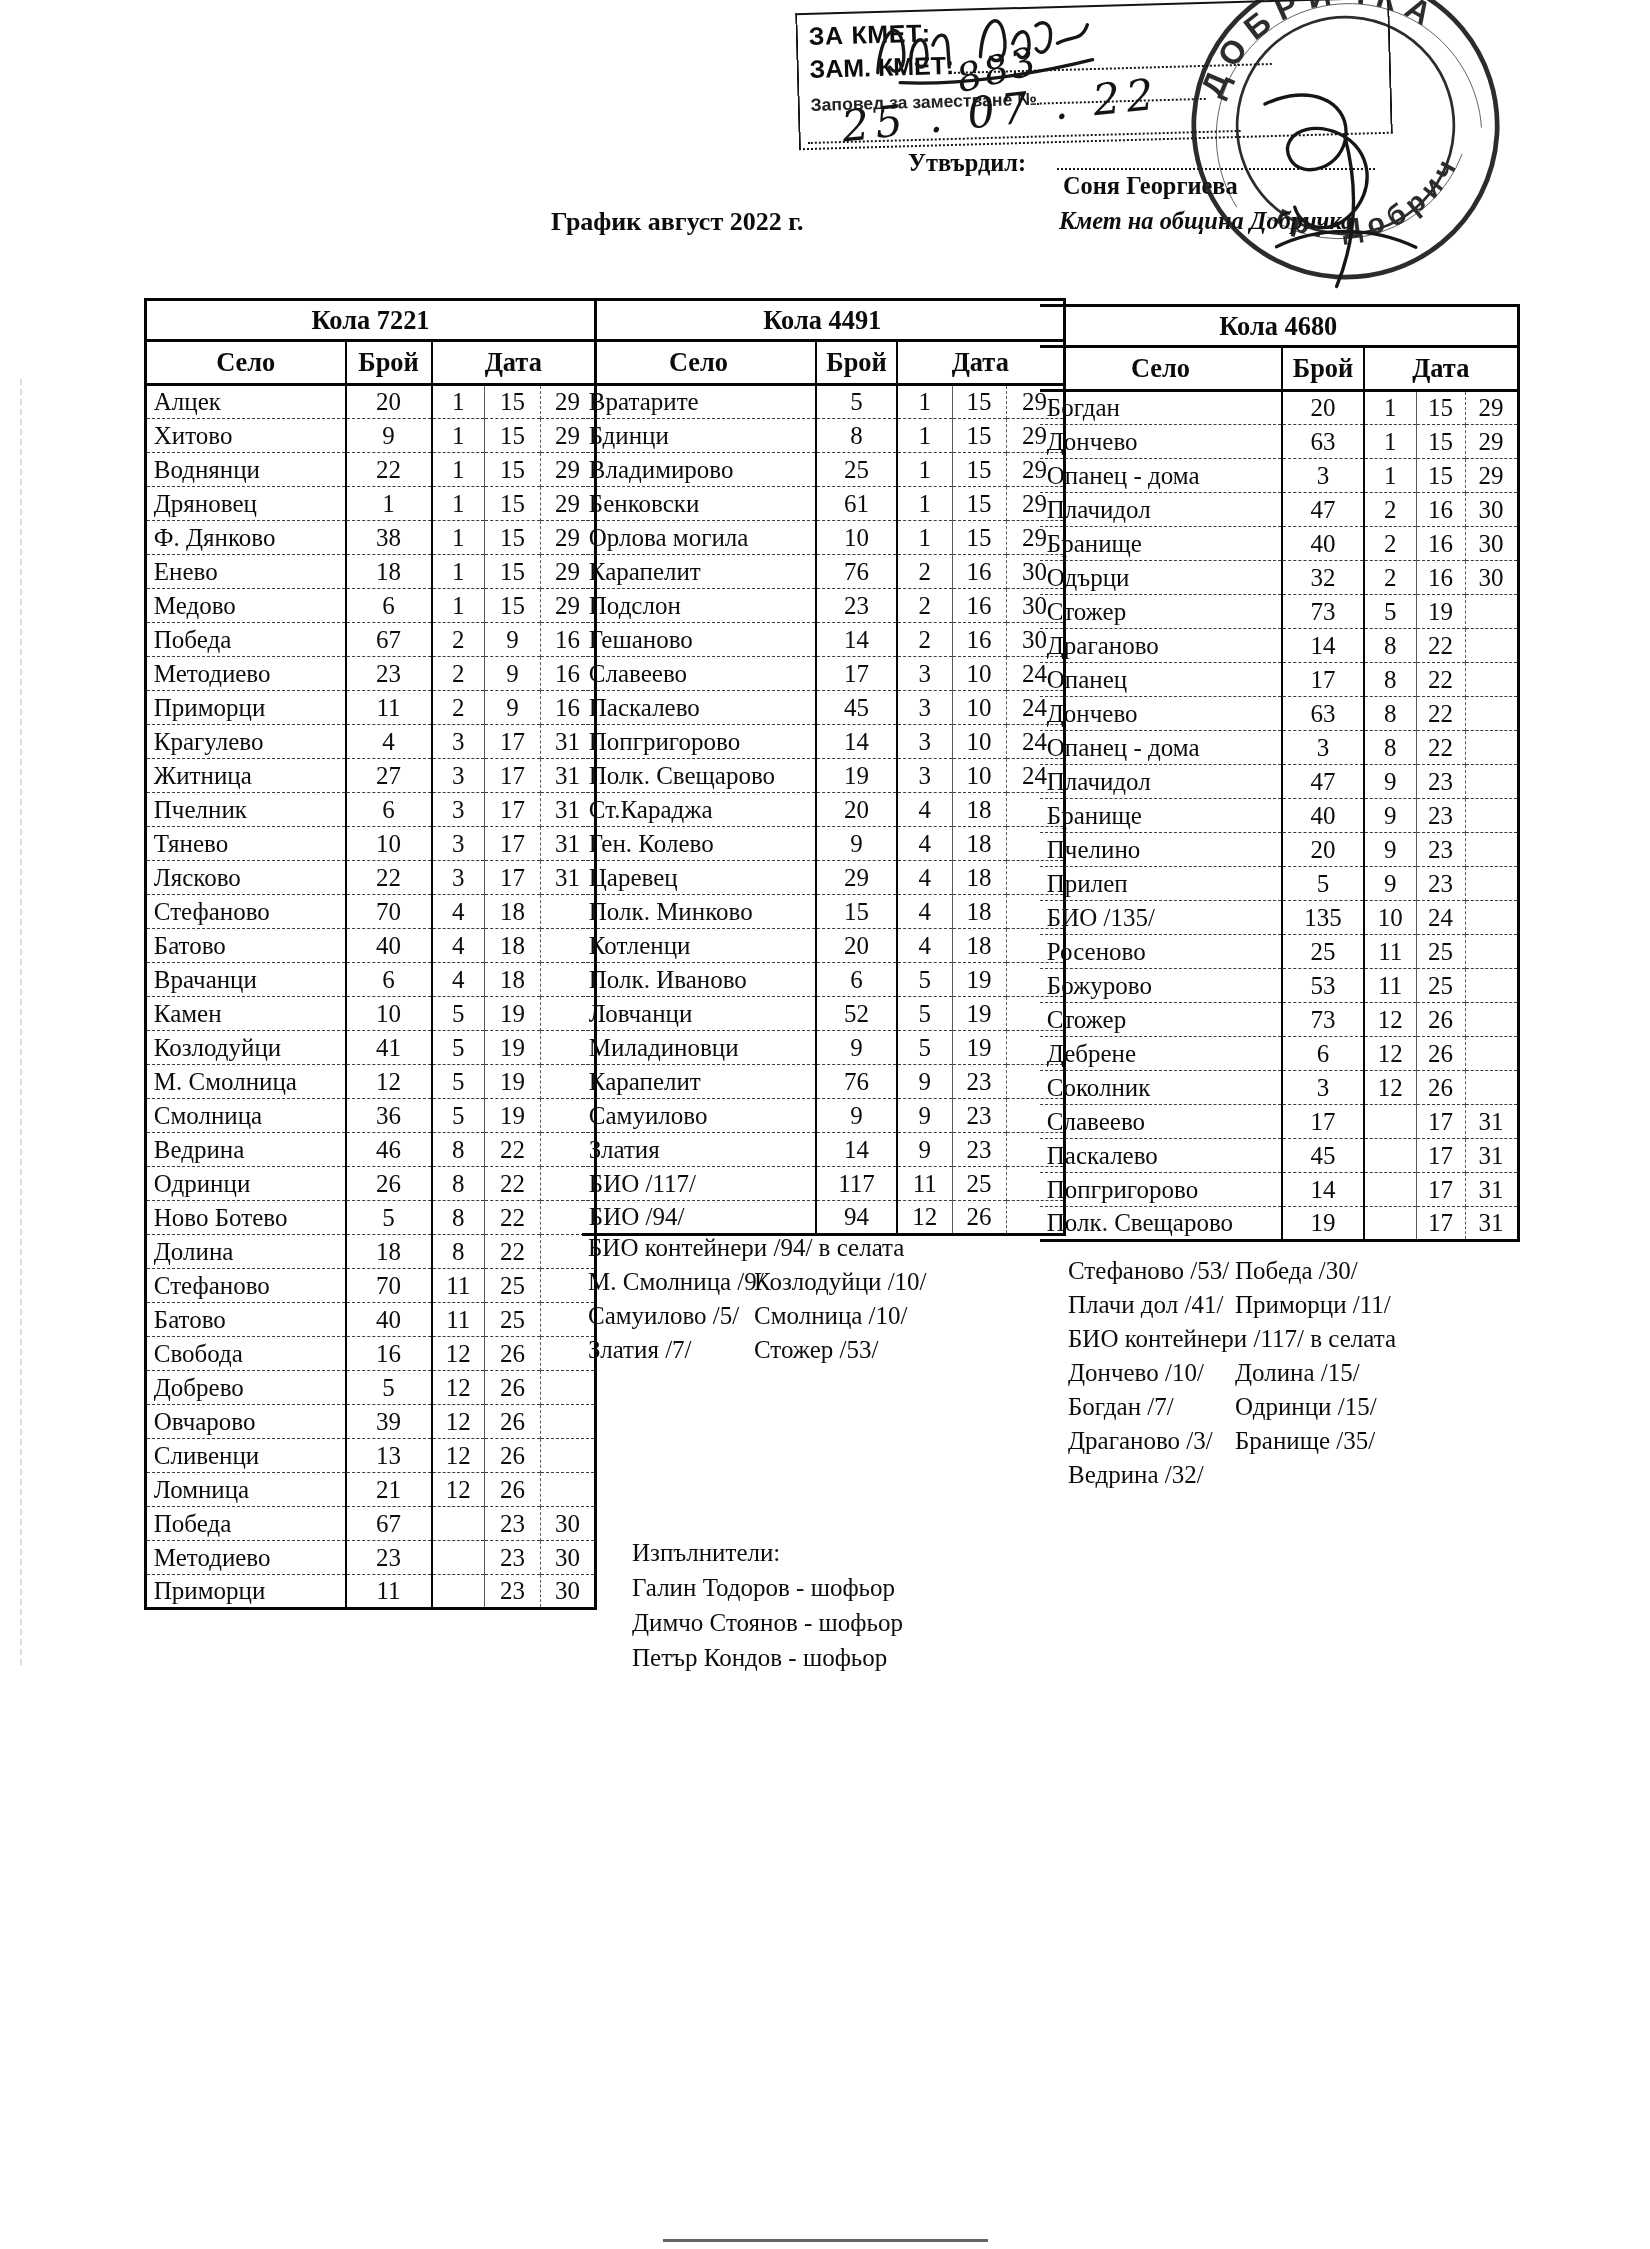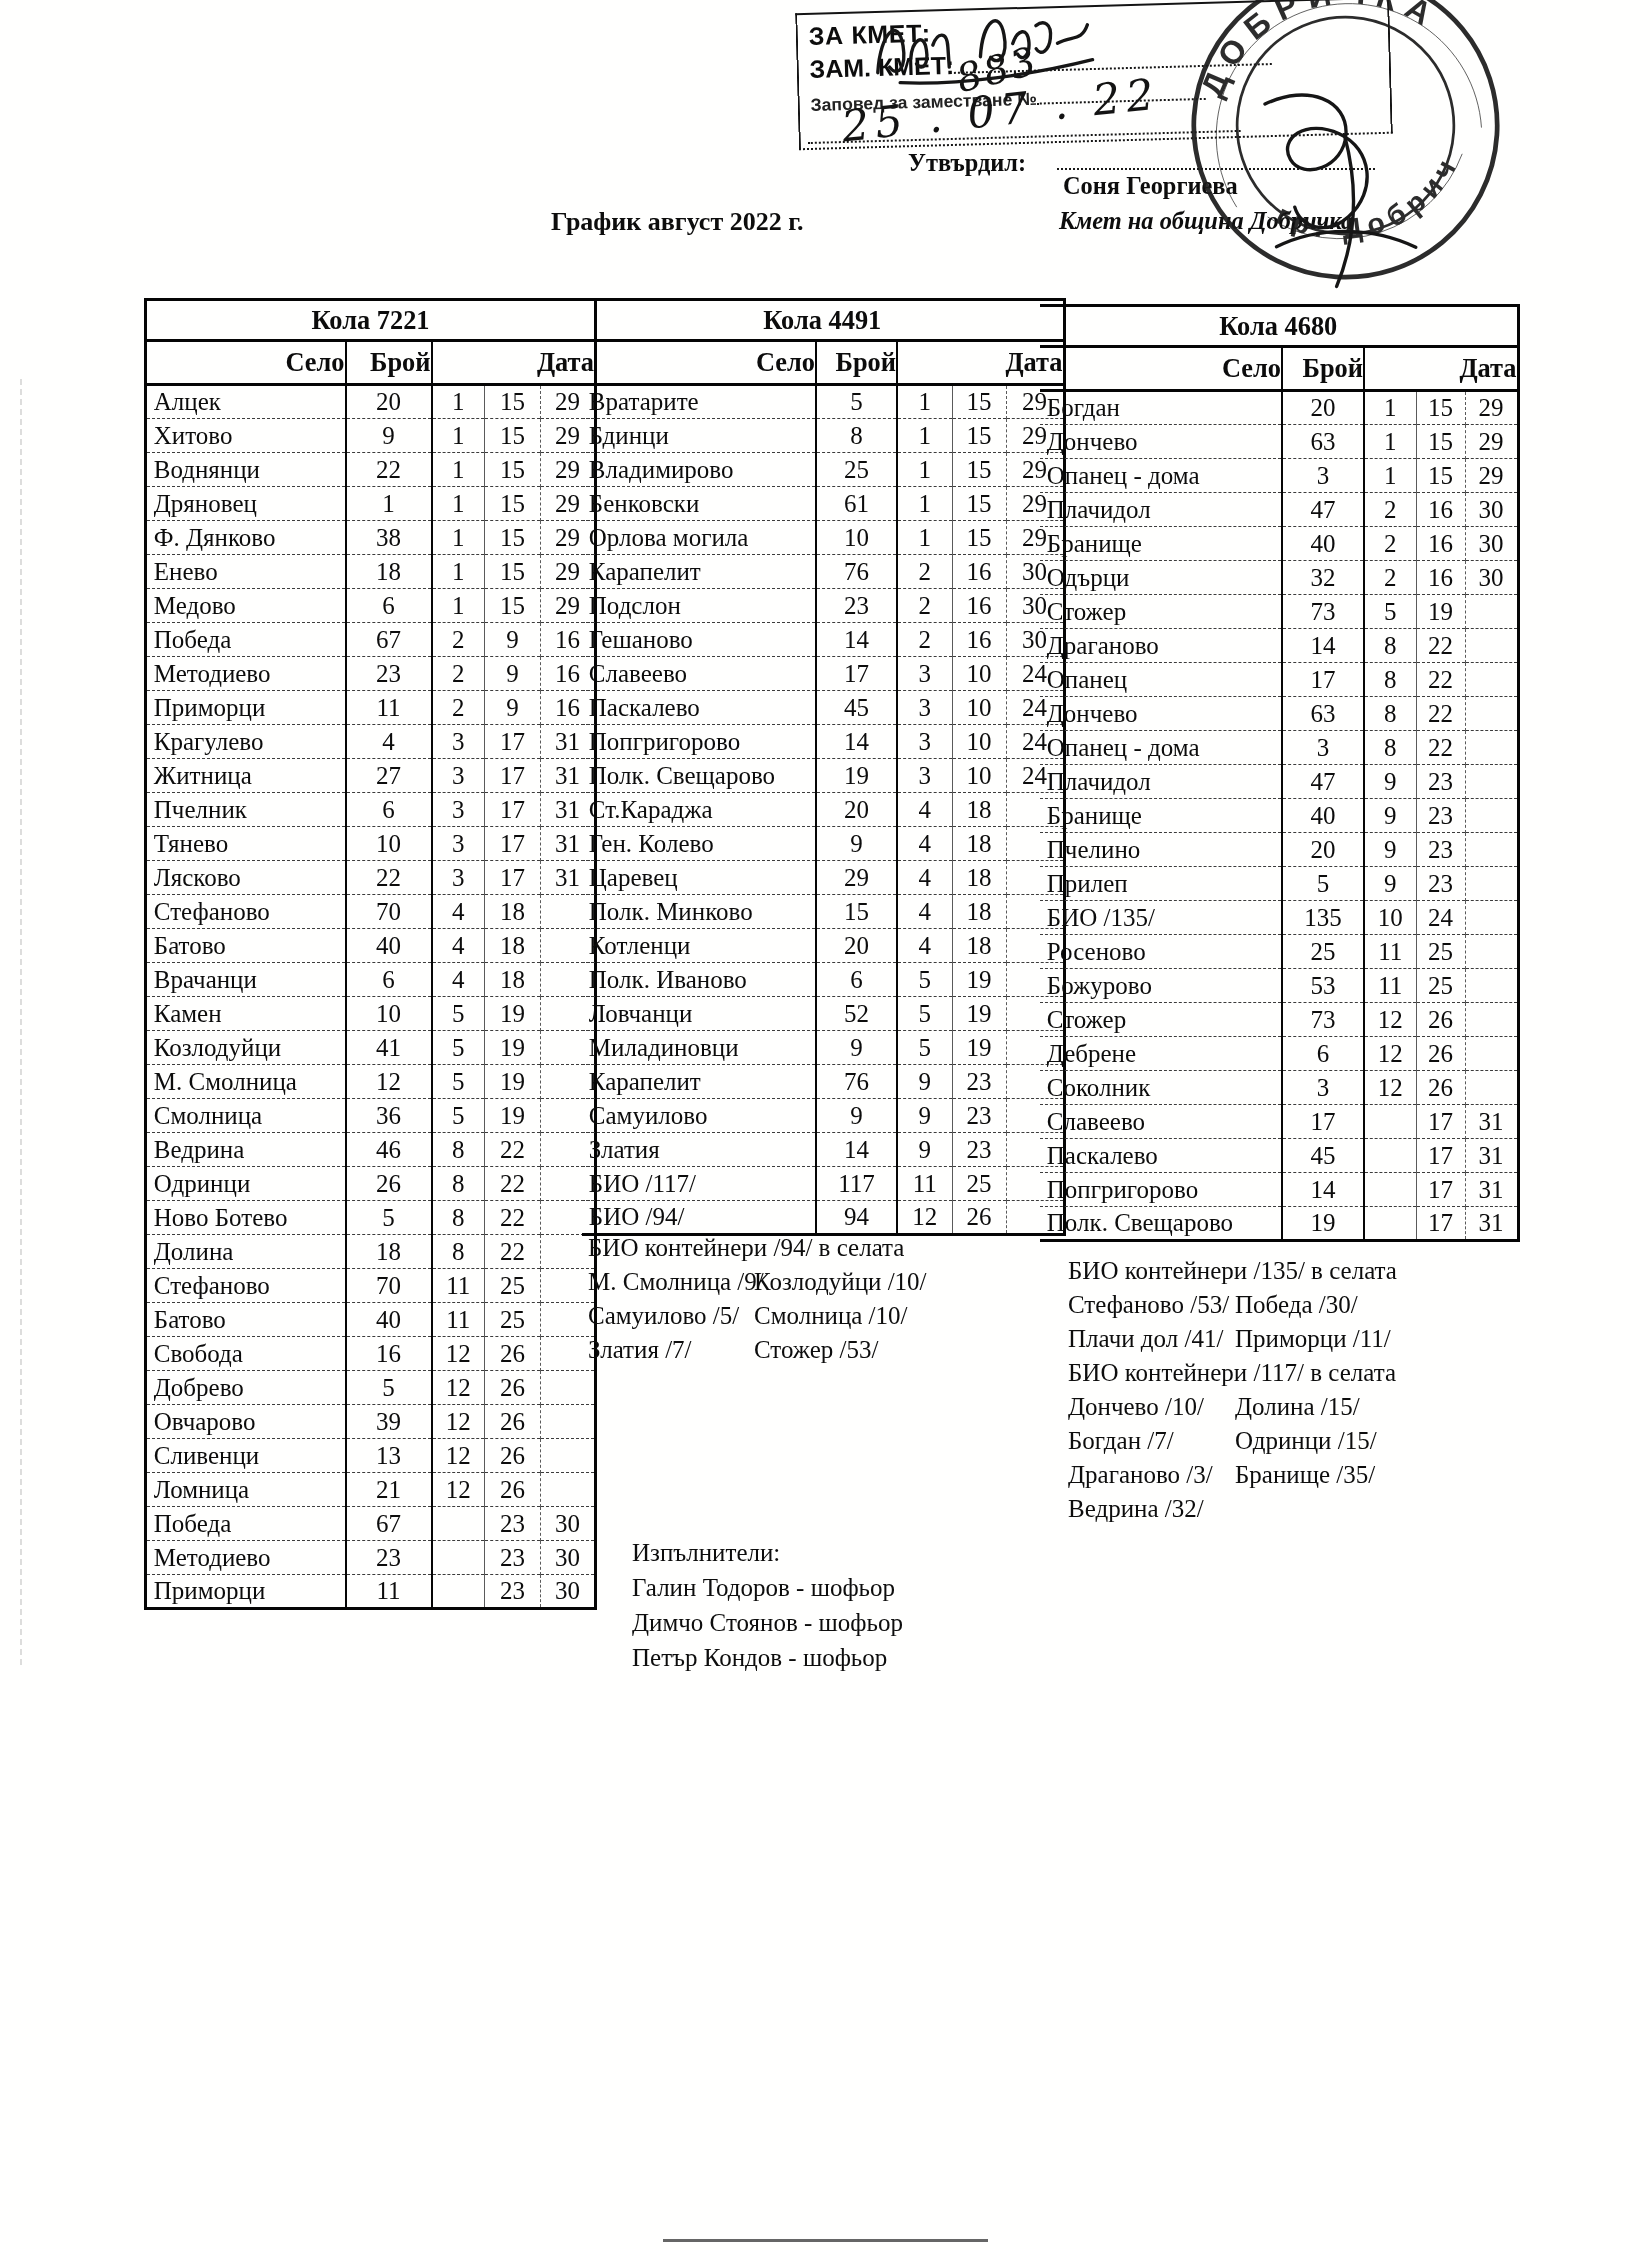--- a/index.html
+++ b/index.html
@@ -34,21 +34,21 @@
   .section-slot{position:absolute;top:298px;}
   #section-0{left:144px;width:435px;}
   #section-1{left:582px;width:482px;}
   #section-2{left:1040px;width:399px;margin-top:6px;}
   .sec-table{border-collapse:collapse;table-layout:fixed;width:100%;
              font-family:"Liberation Serif","DejaVu Serif",serif;font-size:25px;color:#0c0c0c;}
   #section-1 .sec-table,#section-2 .sec-table{border-left:none;}
   .sec-table{border:3.4px solid #050505;}
   .sec-table th,.sec-table td{padding:0;overflow:hidden;white-space:nowrap;}
   .kola-row th{height:38px;border-bottom:3.4px solid #050505;font-size:26.4px;font-weight:bold;text-align:center;}
-  .head-row th{height:41px;border-bottom:3.4px solid #050505;font-size:26.4px;font-weight:bold;text-align:right;}
+  .head-row th{height:41px;border-bottom:3.4px solid #050505;font-size:26.4px;font-weight:bold;text-align:center;}
   .head-row .h-village,.head-row .h-count{border-right:2.7px solid #050505;}
   #section-0 tbody tr{height:34px;}
   #section-1 tbody tr,#section-2 tbody tr{height:34px;}
   .sec-table tbody tr:not(:first-child) td{border-top:1.4px dashed #3c3c3c;}
   td.c0{text-align:left;padding-left:6.8px;border-right:2.7px solid #050505;}
   td.c1{text-align:center;border-right:2.7px solid #050505;}
   td.c2{text-align:center;border-right:1.4px solid #5a5a5a;}
   td.c3{text-align:center;border-right:1.4px dashed #5a5a5a;}
   td.c4{text-align:center;}
 
@@ -815,24 +815,20 @@
         <span class="na">Самуилово /5/</span>
         <span class="nb">Смолница /10/</span>
       </div>
       <div class="note-line">
         <span class="na">Златия /7/</span>
         <span class="nb">Стожер /53/</span>
       </div>
     </div>
   <div class="notes" id="notes-right">
       <div class="note-line">
-        <span class="na">БИО контейнери /135/ в селата</span>
-        <span class="nb"></span>
-      </div>
-      <div class="note-line">
         <span class="na">Стефаново /53/</span>
         <span class="nb">Победа /30/</span>
       </div>
       <div class="note-line">
         <span class="na">Плачи дол /41/</span>
         <span class="nb">Приморци /11/</span>
       </div>
       <div class="note-line">
         <span class="na">БИО контейнери /117/ в селата</span>
         <span class="nb"></span>

